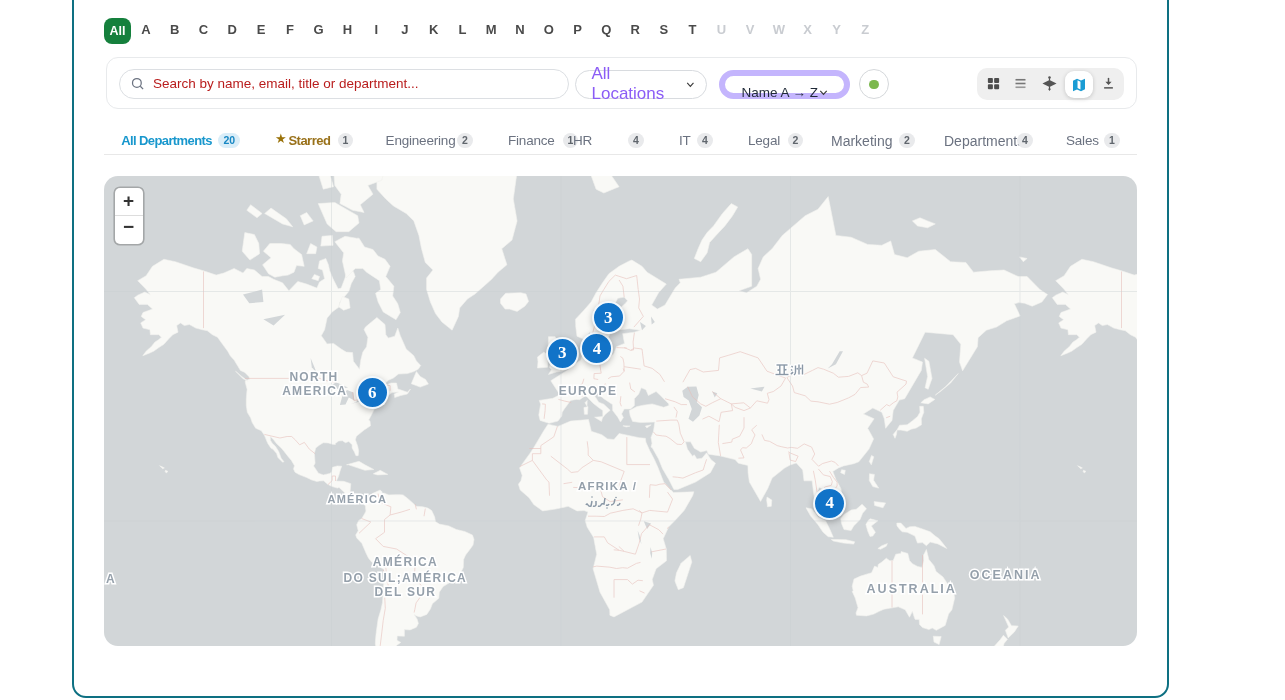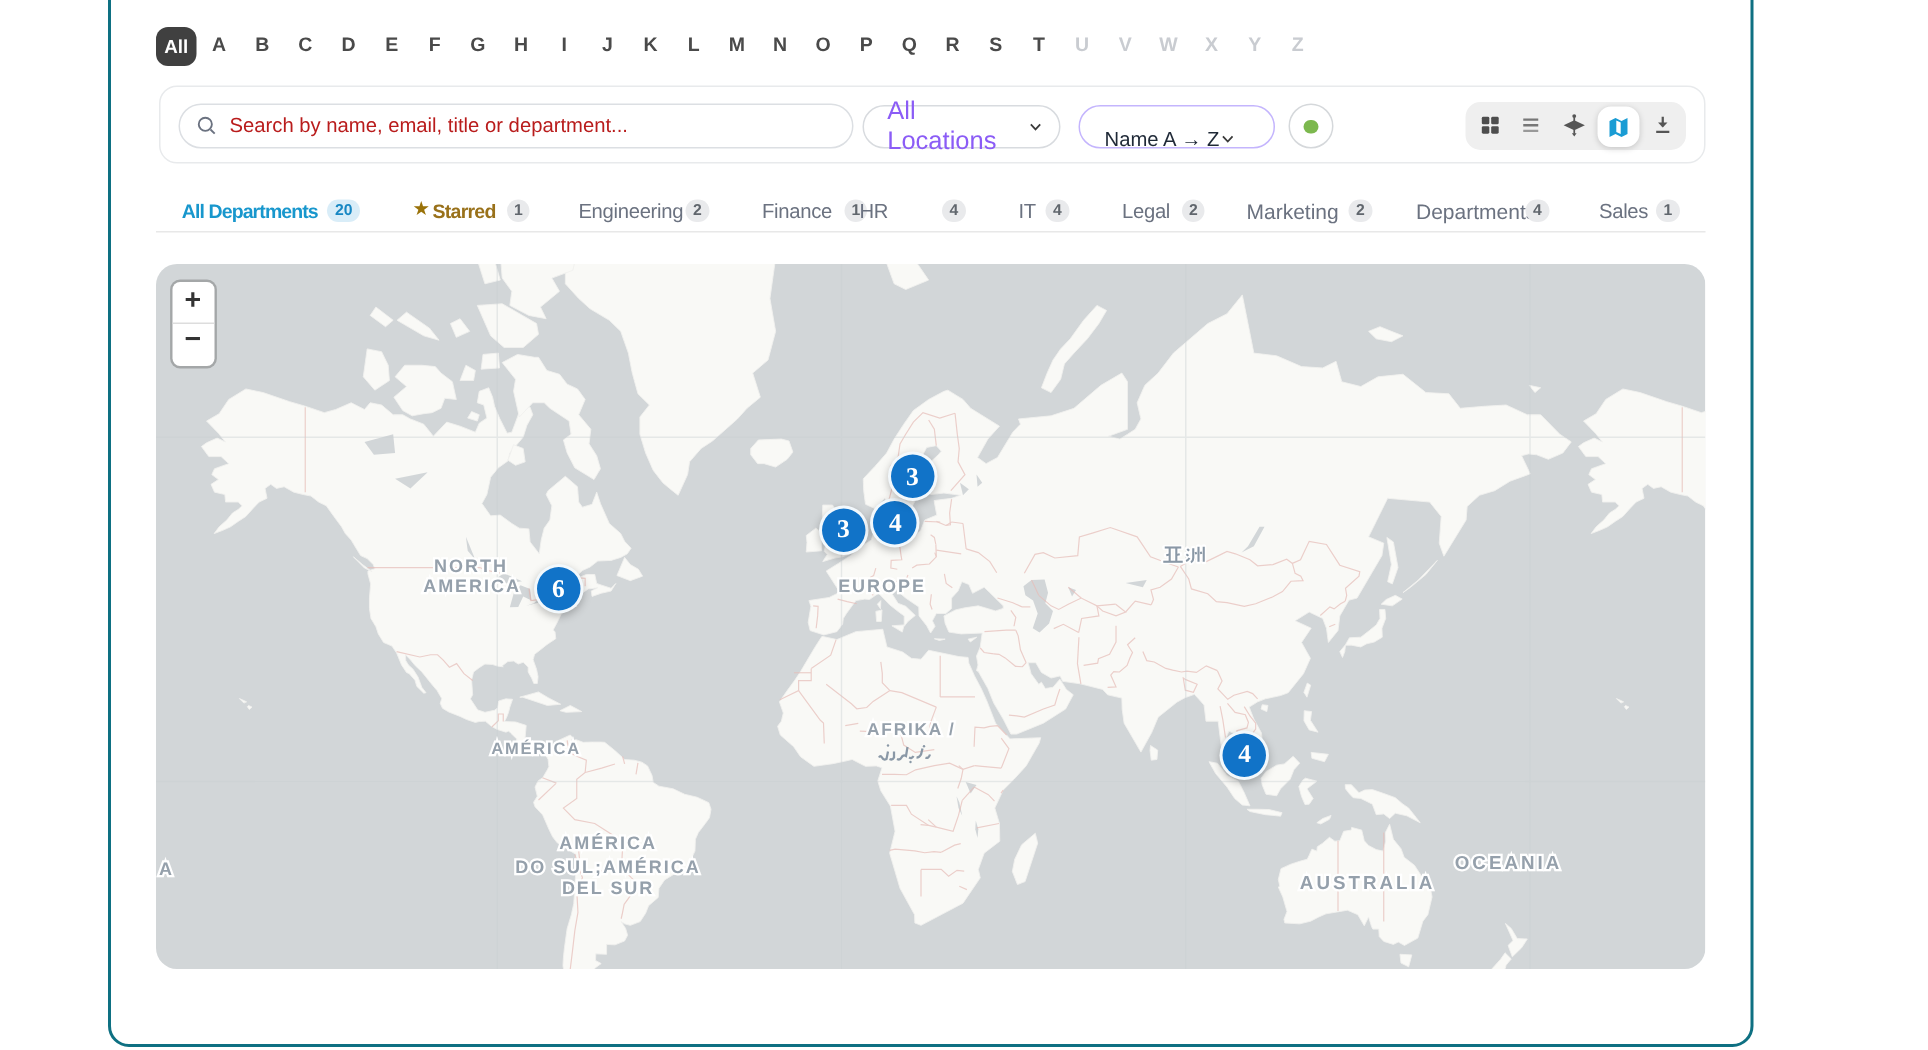--- a/index.html
+++ b/index.html
@@ -1,18 +1,18 @@
 <!DOCTYPE html>
 <html><head><meta charset="utf-8"><style>
 *{margin:0;padding:0;box-sizing:border-box}
 body{width:1285px;height:700px;background:#fff;font-family:"Liberation Sans",sans-serif;position:relative;overflow:hidden}
 .abs{position:absolute}
 </style></head><body>
 <div class="abs" style="left:72px;top:-20px;width:1097px;height:718px;border:2px solid #0e7082;border-radius:14px;background:#fff"></div>
-<div class="abs" style="left:104px;top:17.5px;width:27px;height:26.5px;background:#404040;border-radius:8px;color:#fff;font-size:12.5px;font-weight:bold;display:flex;align-items:center;justify-content:center">All</div>
+<div class="abs" style="left:104px;top:17.5px;width:27px;height:26.5px;background:#15803d;border-radius:8px;color:#fff;font-size:12.5px;font-weight:bold;display:flex;align-items:center;justify-content:center">All</div>
 <div style="position:absolute;left:132.0px;top:22px;width:28px;text-align:center;font-size:13px;font-weight:600;color:#4a4a4a">A</div>
 <div style="position:absolute;left:160.8px;top:22px;width:28px;text-align:center;font-size:13px;font-weight:600;color:#4a4a4a">B</div>
 <div style="position:absolute;left:189.5px;top:22px;width:28px;text-align:center;font-size:13px;font-weight:600;color:#4a4a4a">C</div>
 <div style="position:absolute;left:218.3px;top:22px;width:28px;text-align:center;font-size:13px;font-weight:600;color:#4a4a4a">D</div>
 <div style="position:absolute;left:247.1px;top:22px;width:28px;text-align:center;font-size:13px;font-weight:600;color:#4a4a4a">E</div>
 <div style="position:absolute;left:275.9px;top:22px;width:28px;text-align:center;font-size:13px;font-weight:600;color:#4a4a4a">F</div>
 <div style="position:absolute;left:304.6px;top:22px;width:28px;text-align:center;font-size:13px;font-weight:600;color:#4a4a4a">G</div>
 <div style="position:absolute;left:333.4px;top:22px;width:28px;text-align:center;font-size:13px;font-weight:600;color:#4a4a4a">H</div>
 <div style="position:absolute;left:362.2px;top:22px;width:28px;text-align:center;font-size:13px;font-weight:600;color:#4a4a4a">I</div>
 <div style="position:absolute;left:390.9px;top:22px;width:28px;text-align:center;font-size:13px;font-weight:600;color:#4a4a4a">J</div>
@@ -39,21 +39,21 @@
       <line x1="16.5" y1="16.5" x2="21" y2="21"></line>
     </svg>
     <span style="font-size:13.5px;color:#b91c1c;margin-left:8px">Search by name, email, title or department...</span>
   </div>
 <div class="abs" style="left:574.5px;top:69.5px;width:132.5px;height:29px;border:1px solid #d8dbdf;border-radius:14.5px;display:flex;align-items:center;justify-content:space-between;padding:0 10px 0 16px">
     <span style="font-size:17px;color:#8b5cf6">All Locations</span>
     <svg width="11" height="11" viewBox="0 0 24 24" fill="none" stroke="#3a3a3a" stroke-width="2.6">
       <path d="M5 8.5 L12 16 L19 8.5"></path>
     </svg>
   </div>
-<div class="abs" style="left:719.4px;top:69.5px;width:130.5px;height:29px;border:1px solid #c4b5fd;border-radius:14.5px;display:flex;align-items:center;padding:16px 10px 0 16px">
+<div class="abs" style="left:719.4px;top:69.5px;width:130.5px;height:29px;border:6px solid #c4b5fd;border-radius:14.5px;display:flex;align-items:center;padding:16px 10px 0 16px">
     <span style="font-size:13.5px;color:#1f2937">Name A → Z</span>
     <svg width="11" height="11" viewBox="0 0 24 24" fill="none" stroke="#3a3a3a" stroke-width="2.6">
       <path d="M5 8.5 L12 16 L19 8.5"></path>
     </svg>
   </div>
 <div class="abs" style="left:859px;top:68.8px;width:30px;height:30px;border:1px solid #d5d8db;border-radius:50%;display:flex;align-items:center;justify-content:center">
     <div style="width:9.5px;height:9.5px;border-radius:50%;background:#7cb84e;margin-top:1px"></div>
   </div>
 <div class="abs" style="left:976.5px;top:68px;width:147.5px;height:31.5px;background:#efefef;border-radius:10px"></div>
 <div class="abs" style="left:986px;top:76px"><svg width="15" height="15" viewBox="0 0 24 24" fill="#4d4d4d">

